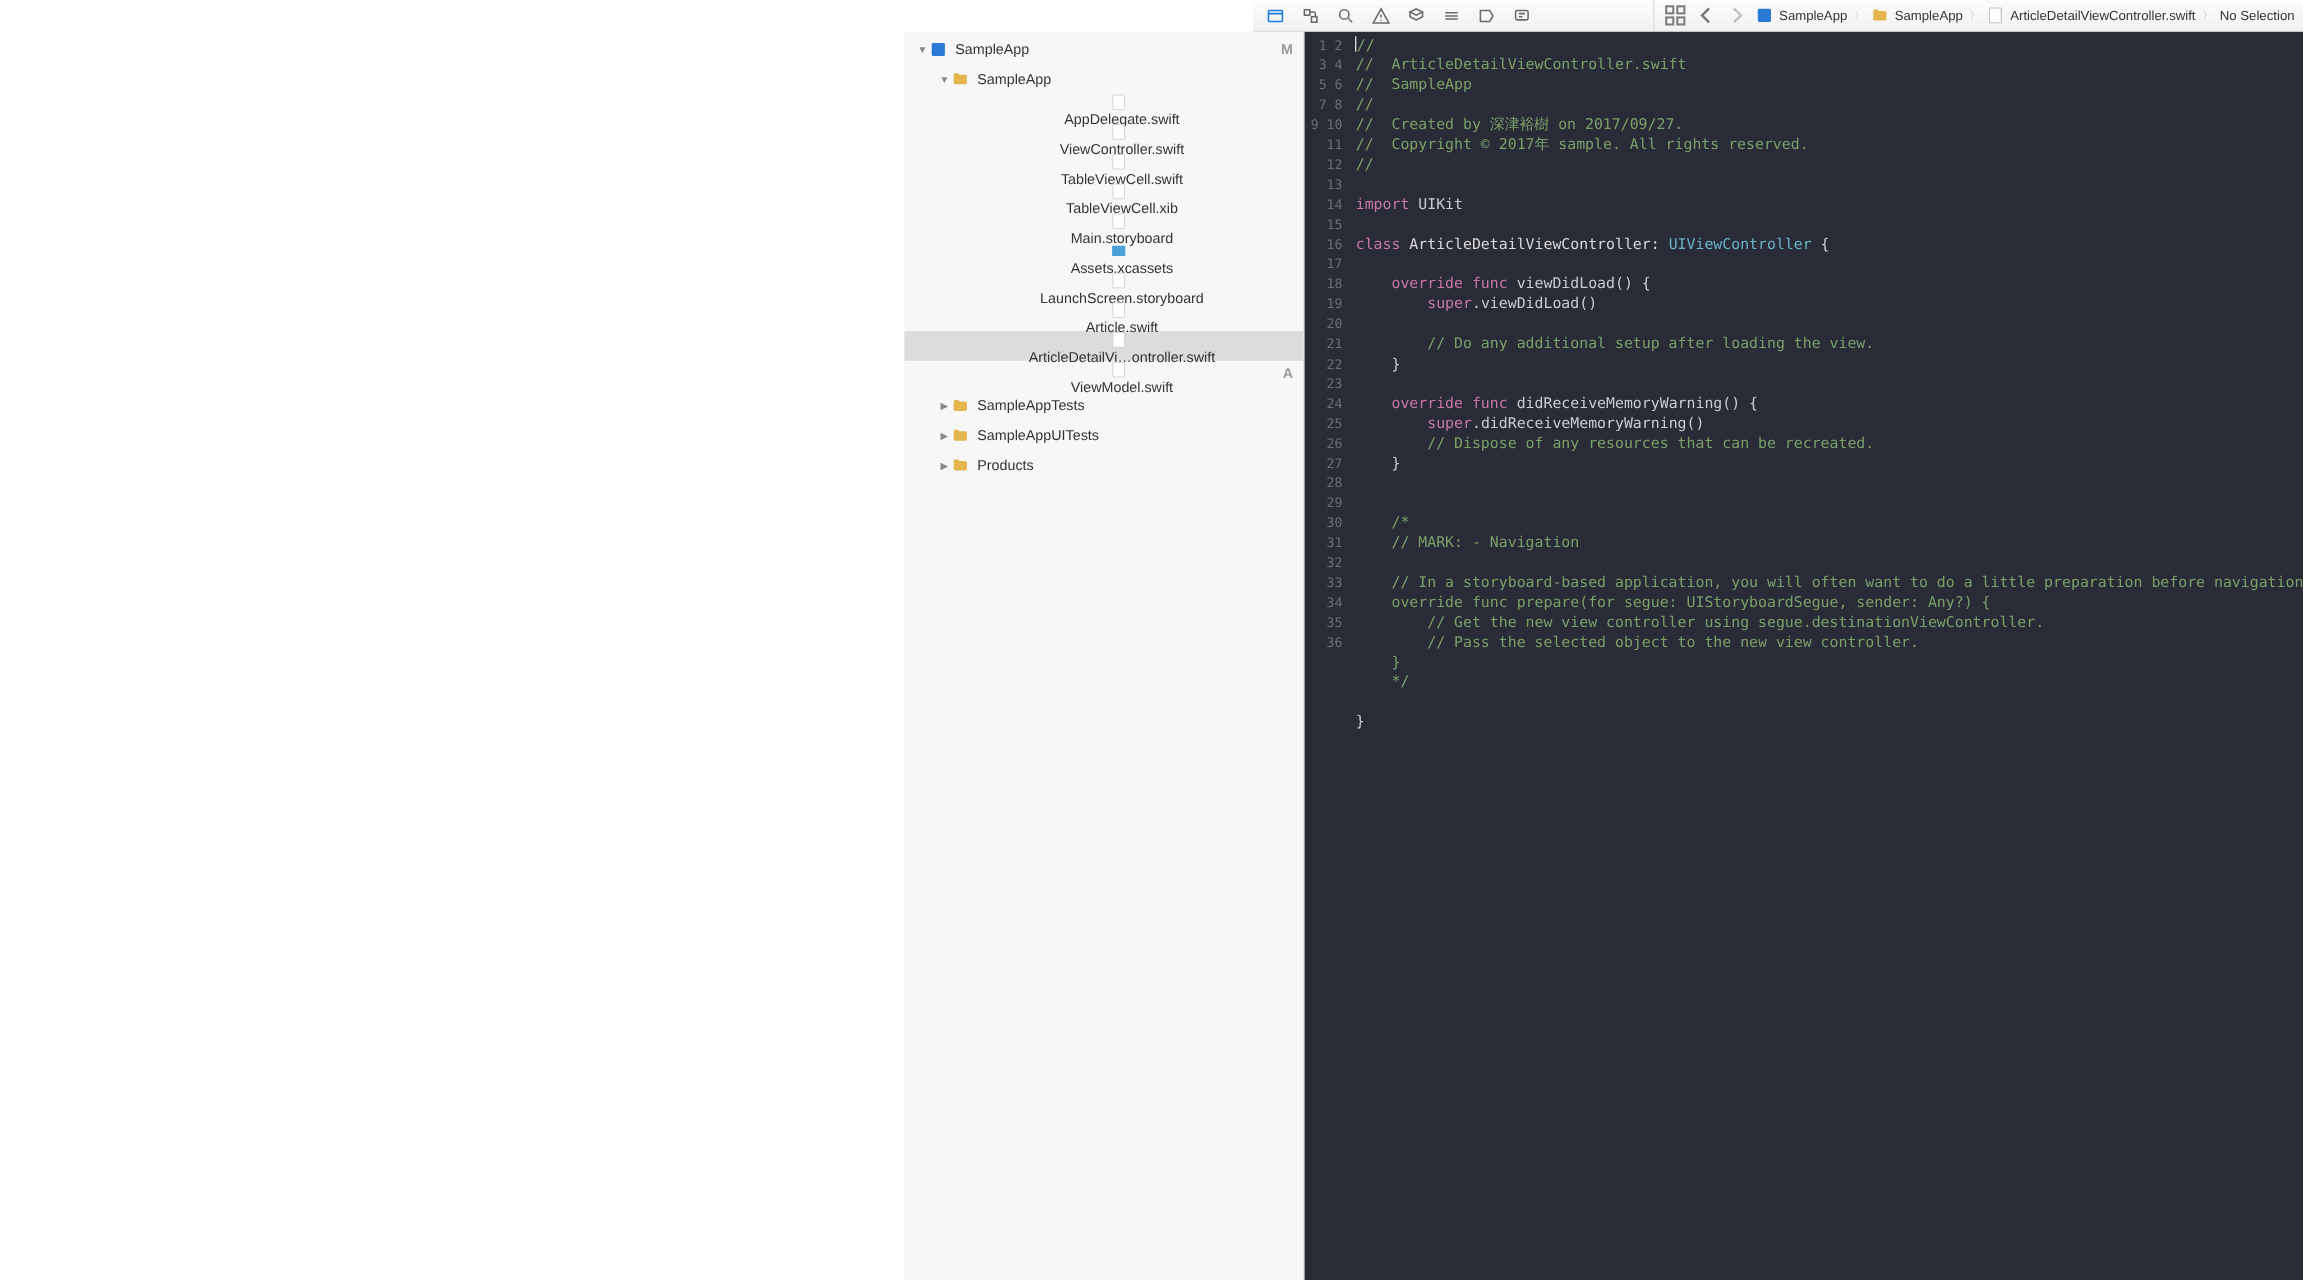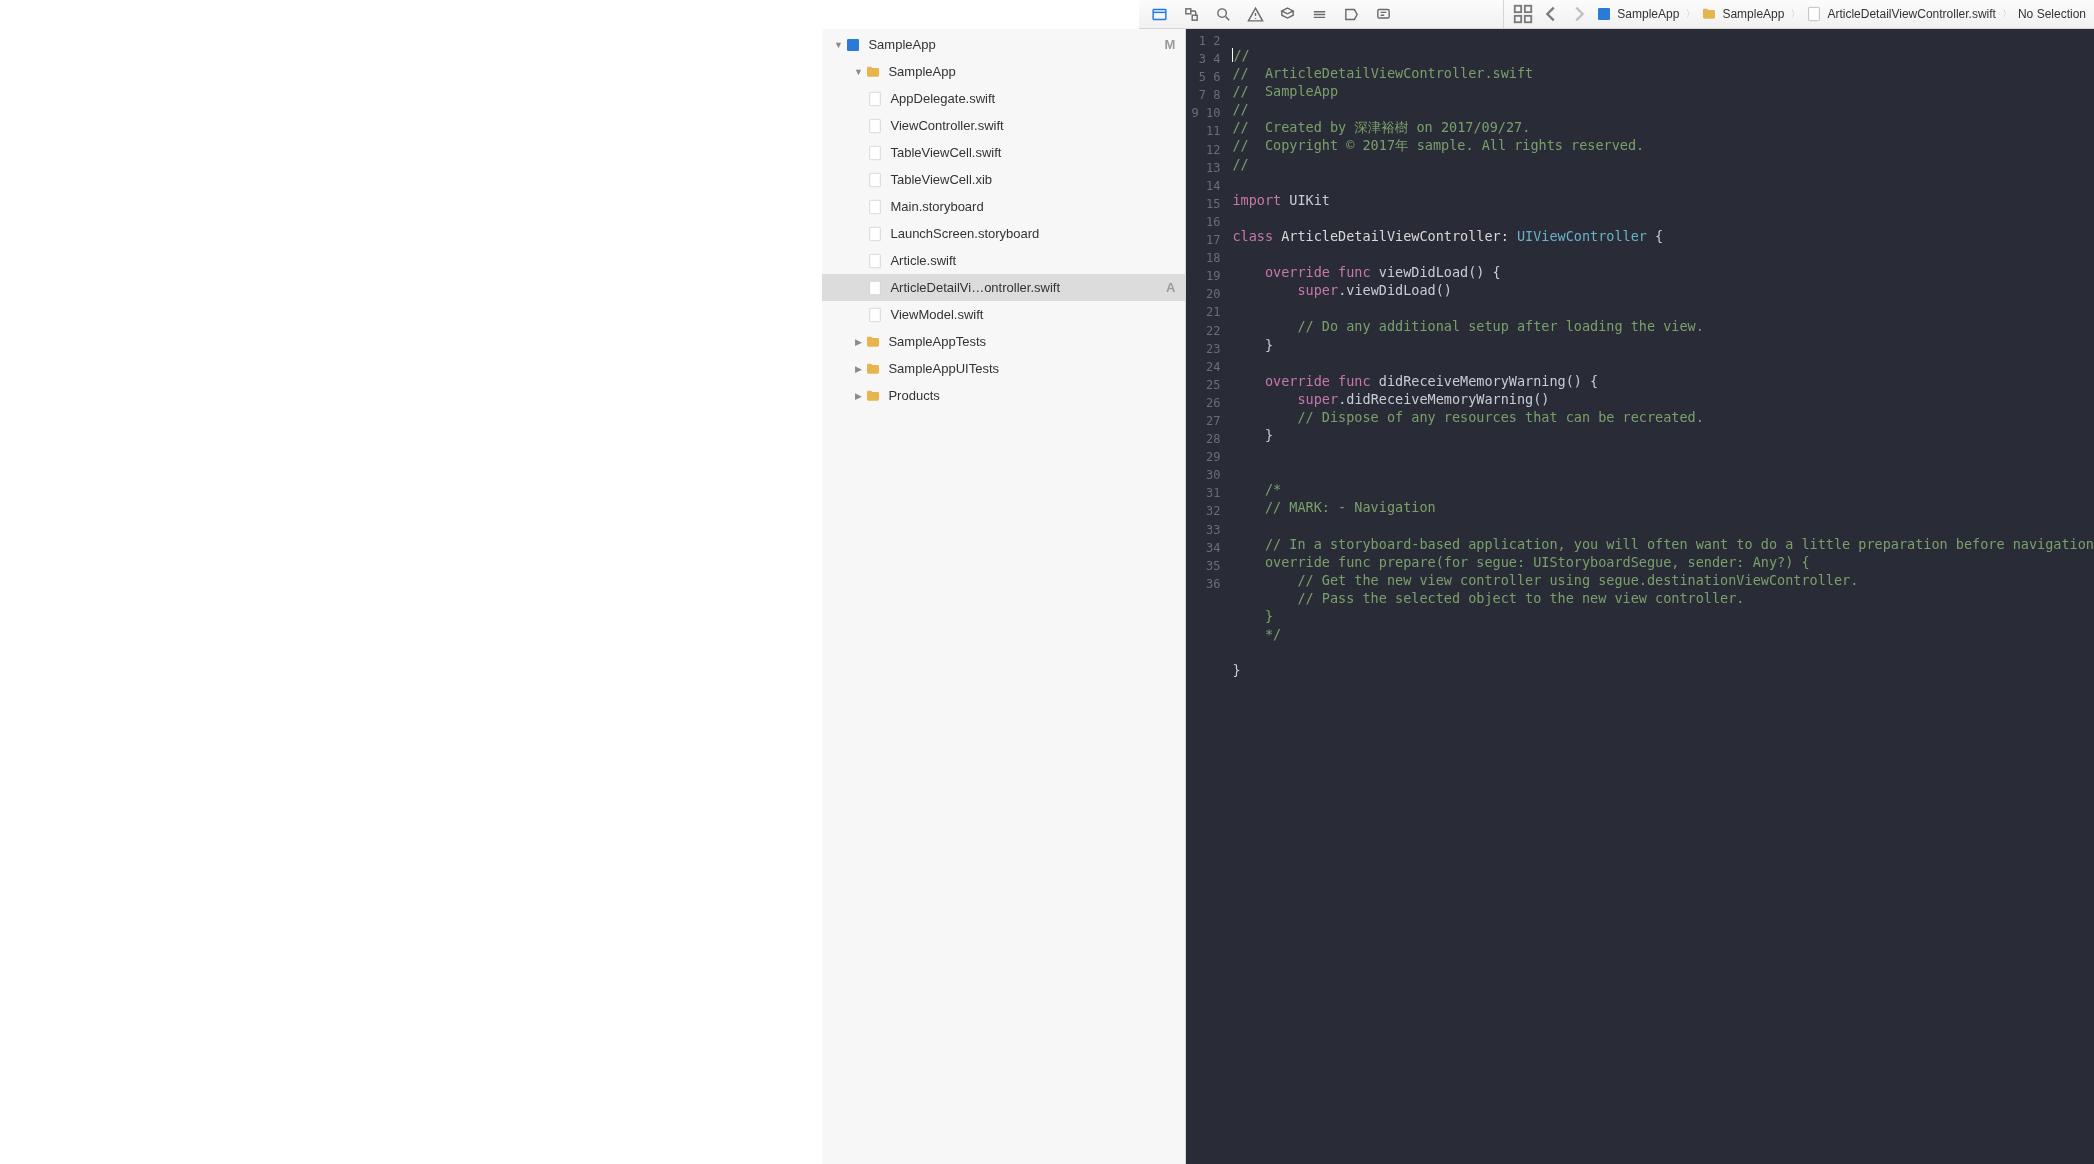--- a/index.html
+++ b/index.html
@@ -34,34 +34,34 @@
 .sidebar { width: 364px; background: #f7f7f7; border-right: 1px solid #d6d6d6; overflow: auto; }
 .tree { padding-top: 2px; }
 .row { display: flex; align-items: center; height: 27px; cursor: default; font-size: 13px; }
 .row.selected { background: #dcdcdc; }
 .row .disclosure { width: 12px; text-align: center; color: #8a8a8a; font-size: 9px; }
 .row .icon { width: 18px; height: 18px; margin-right: 6px; display: flex; align-items: center; justify-content: center; }
 .row .status { margin-left: auto; margin-right: 10px; color: #9a9a9a; font-weight: 600; }
 
 .indent0 { padding-left: 10px; }
 .indent1 { padding-left: 30px; }
-.indent2 { padding-left: 32px; }
+.indent2 { padding-left: 32px; flex-direction: column; }
 
 .folder-icon { color: #e6b54d; }
 .swift-icon { color: #e65a2e; font-size: 10px; }
 .xib-icon { color: #c7a23a; }
 .asset-icon { color: #4aa0d8; }
 .plist-icon { color: #9a9a9a; }
 .sb-icon { color: #9a9a9a; }
 .proj-icon { color: #2a7bd6; }
 
 
 .editor { flex: 1; display: flex; background: #292b36; min-width: 0; }
 .gutter { width: 42px; text-align: right; padding: 3px 8px 10px 0; color: #6b6d78; font-family: "SF Mono", Menlo, Consolas, monospace; font-size: 12px; line-height: 18.1px; user-select: none; }
-.code { flex: 1; padding: 17px 0 0 4px; font-family: "SF Mono", Menlo, Consolas, monospace; font-size: 13.5px; line-height: 18.1px; color: #c8cdd4; white-space: pre; overflow: auto; }
+.code { flex: 1; padding: 3px 0 0 4px; font-family: "SF Mono", Menlo, Consolas, monospace; font-size: 13.5px; line-height: 18.1px; color: #c8cdd4; white-space: pre; overflow: auto; }
 .cursor { display:inline-block; width:1px; height:14px; background:#fff; vertical-align:-2px; }
 
 
 .tk-com { color: #7aa06a; } 
 .tk-kw  { color: #c678a9; } 
 .tk-cls { color: #d9d9d9; } 
 .tk-type{ color: #6ab3c9; }
 .tk-pl  { color: #c8cdd4; }
 
 svg { display: block; }
@@ -238,20 +238,29 @@
             <span>TableViewCell.xib</span>
           </div>
         <div class="row indent2">
             <span class="disclosure"></span>
             <span class="icon sb-icon">
               <svg width="16" height="16" viewBox="0 0 24 24" fill="#fff" stroke="#c8c8c8">
                 <rect x="4" y="2" width="16" height="20" rx="1"></rect>
               </svg>
             </span>
             <span>Main.storyboard</span>
+          </div>
+        <div class="row indent2">
+            <span class="disclosure"></span>
+            <span class="icon asset-icon">
+              <svg width="16" height="16" viewBox="0 0 24 24" fill="currentColor">
+                <rect x="3" y="5" width="18" height="14" rx="1"></rect>
+              </svg>
+            </span>
+            <span>Assets.xcassets</span>
           </div>
         <div class="row indent2">
             <span class="disclosure"></span>
             <span class="icon sb-icon">
               <svg width="16" height="16" viewBox="0 0 24 24" fill="#fff" stroke="#c8c8c8">
                 <rect x="4" y="2" width="16" height="20" rx="1"></rect>
               </svg>
             </span>
             <span>LaunchScreen.storyboard</span>
           </div>

